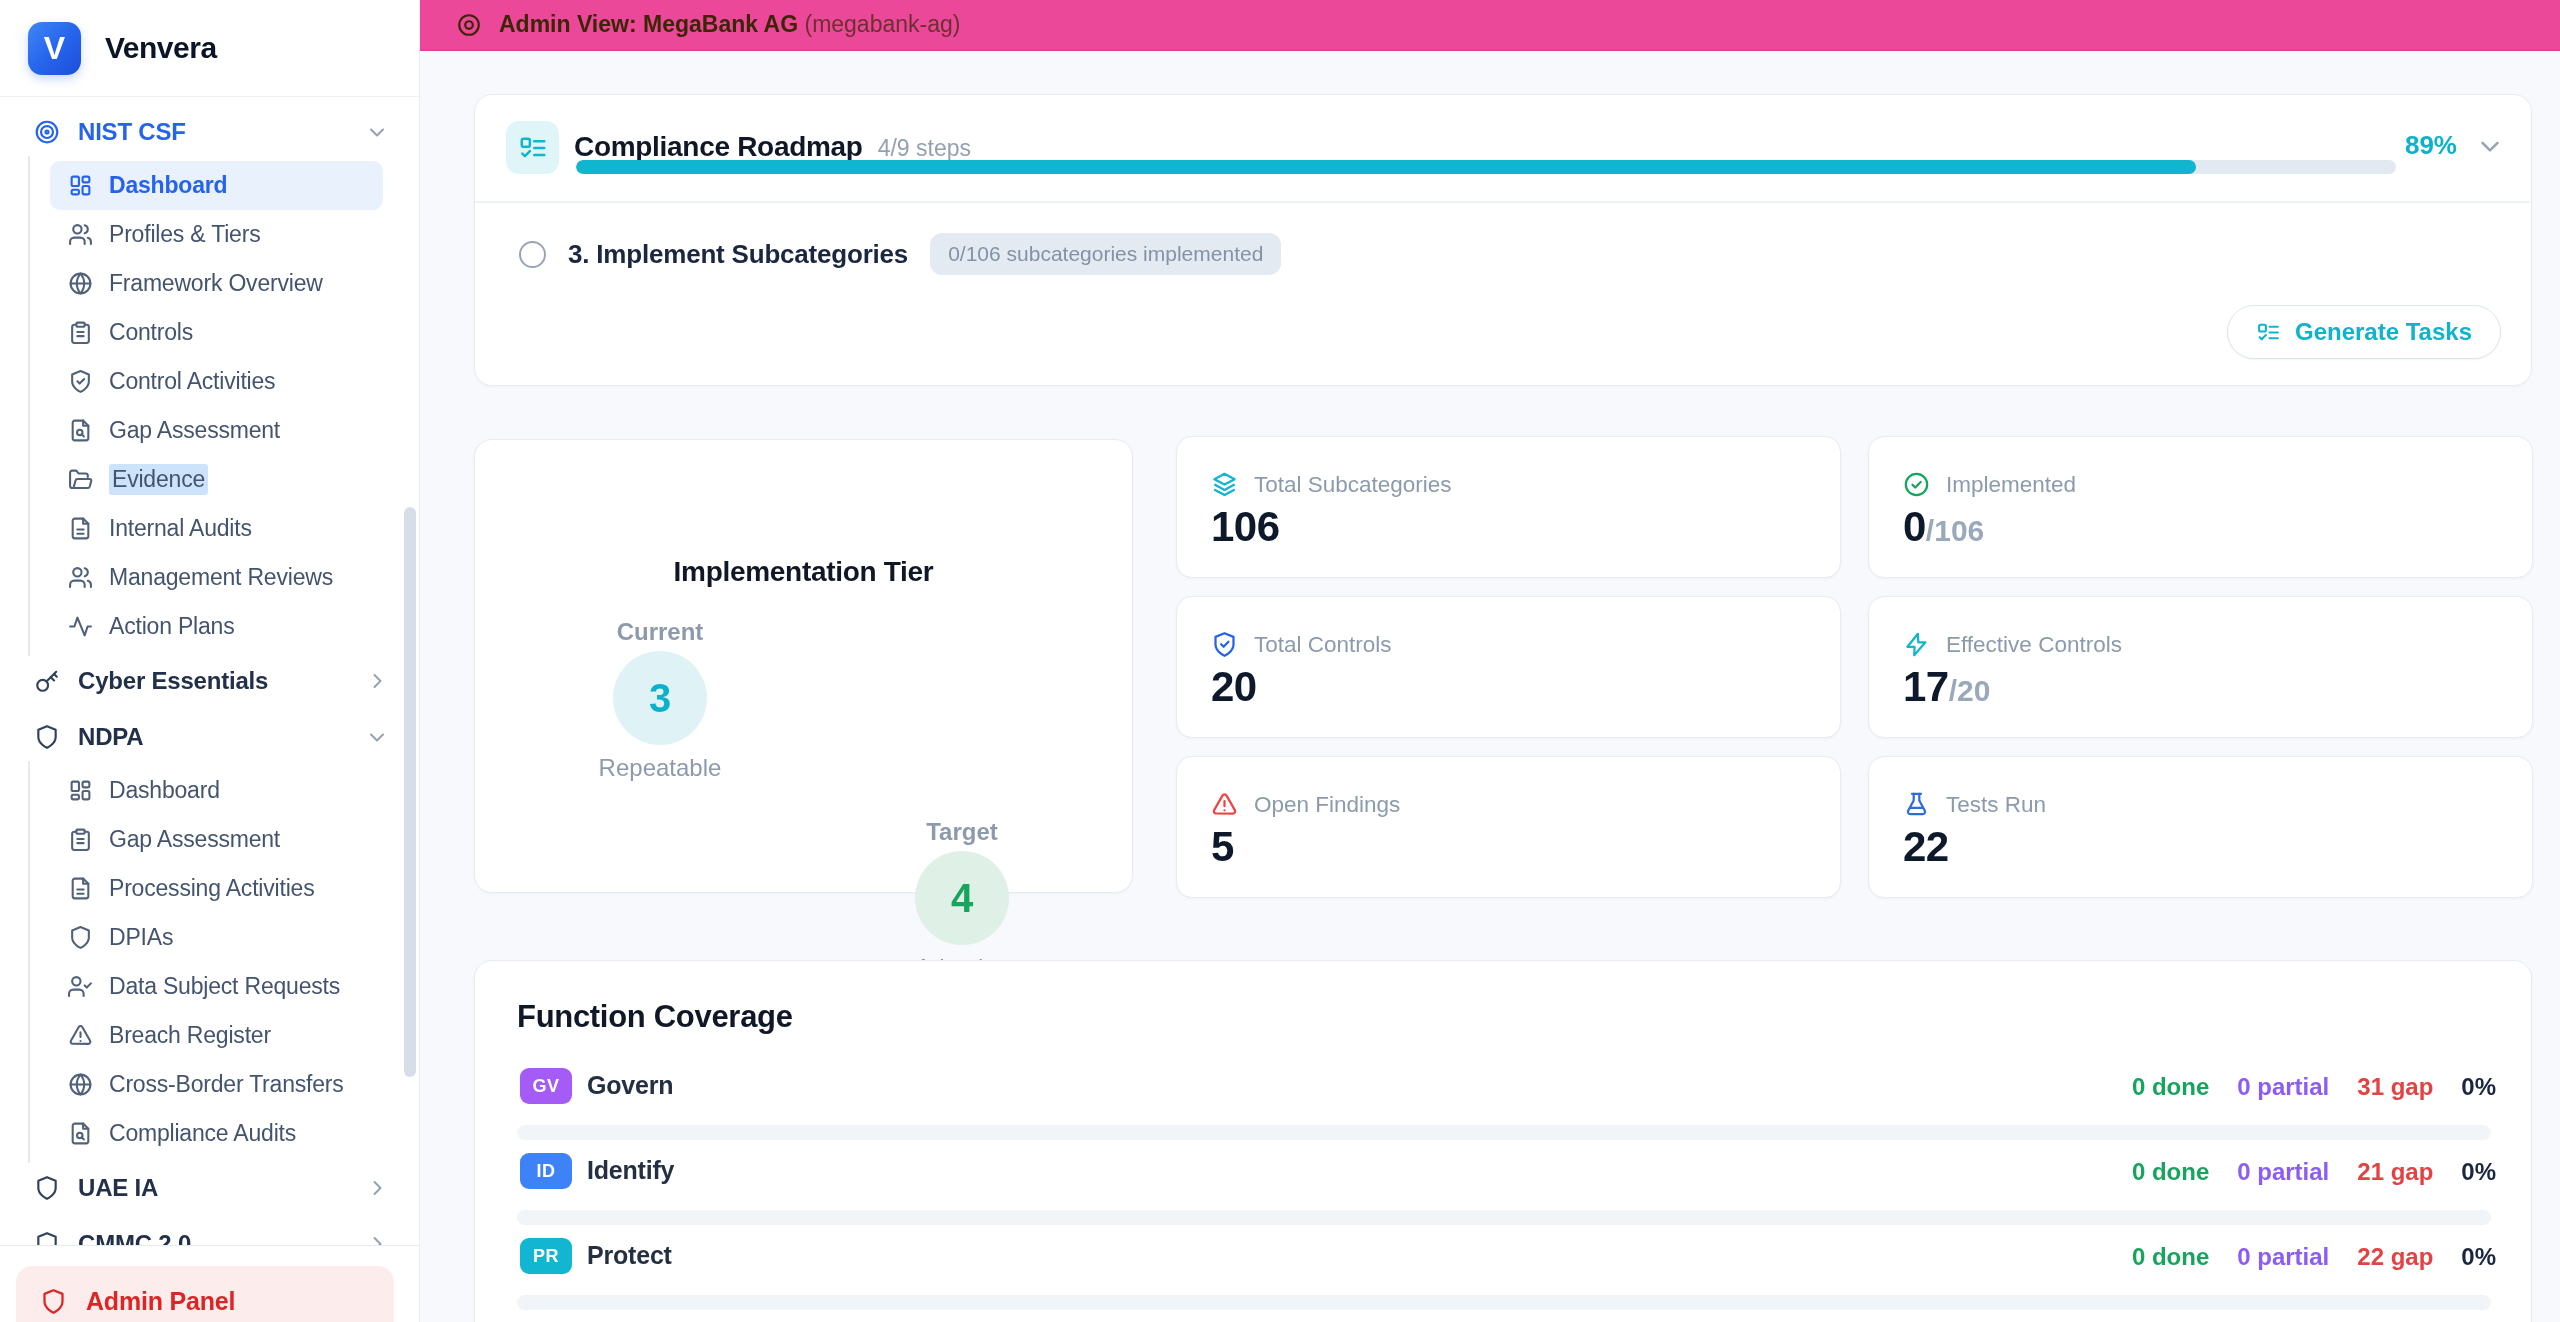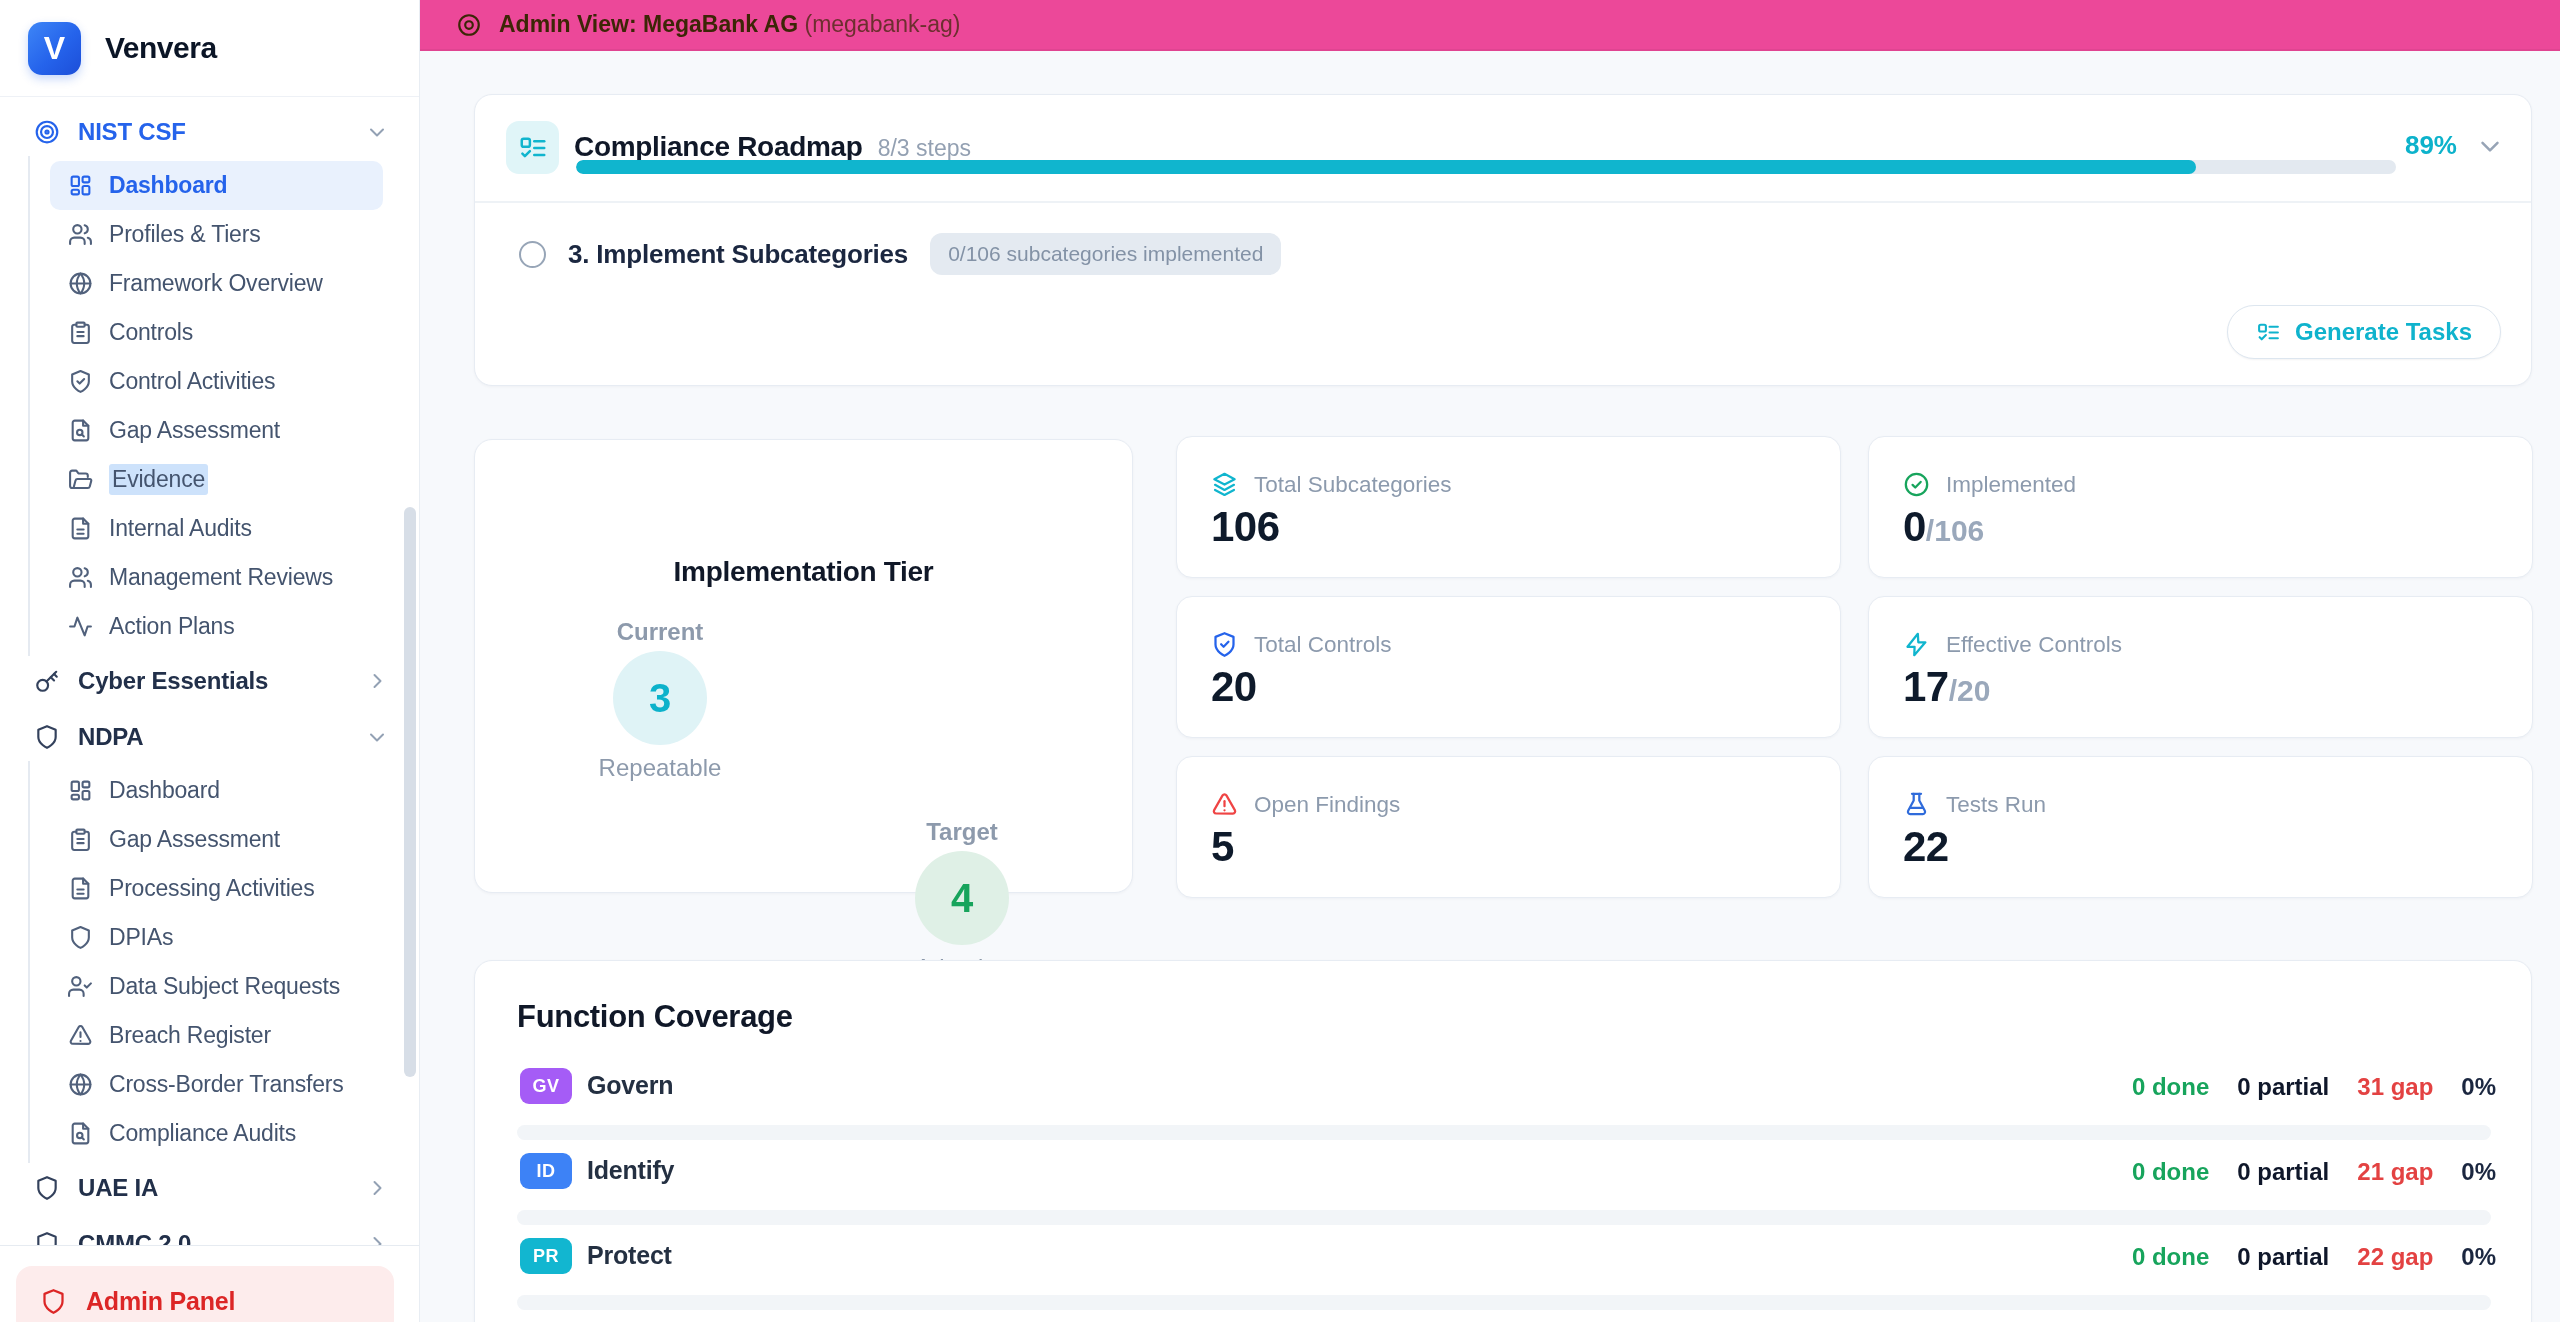--- a/index.html
+++ b/index.html
@@ -93,21 +93,21 @@
   .stat-value { font-size:42px; font-weight:800; color:#0e1a2b; letter-spacing:-0.5px; }
   .stat-suffix { font-size:30px; font-weight:600; color:#9aa8bb; }
 
   
   .fcov { left:474px; top:960px; width:2058px; height:500px; }
   .fc-title { position:absolute; left:42px; top:38px; font-size:31px; font-weight:800; color:#101828; letter-spacing:-0.3px; }
   .fc-row { position:absolute; left:42px; right:35px; height:85px; }
   .fc-badge { position:absolute; left:3px; top:7px; width:52px; height:36px; border-radius:9px; color:#fff; font-size:18px; font-weight:700; display:flex; align-items:center; justify-content:center; letter-spacing:.5px; }
   .fc-name { position:absolute; left:70px; top:10px; font-size:25px; font-weight:700; color:#243042; letter-spacing:-0.2px; }
   .fc-stats { position:absolute; right:0; top:12px; display:flex; align-items:center; gap:28px; font-size:24px; font-weight:600; }
-  .fc-done { color:#17a45c; } .fc-partial { color:#0f172a; } .fc-gap { color:#e34242; }
+  .fc-done { color:#17a45c; } .fc-partial { color:#8b5cf6; } .fc-gap { color:#e34242; }
   .fc-pct { color:#1b2740; font-weight:700; }
   .fc-track { position:absolute; left:0; right:5px; top:64px; height:15px; border-radius:8px; background:#f2f5f8; overflow:hidden; }
   .fc-fill { height:100%; border-radius:8px; background:#17a45c; }
 </style>
 </head>
 <body>
 
 <aside class="sidebar">
   <div class="brand">
     <div class="logo">V</div>
@@ -409,21 +409,21 @@
           <rect x="3" y="4.5" width="6.5" height="6.5" rx="1.5"></rect>
           <path d="m3.5 16.5 2 2 4-4"></path>
           <path d="M13 6.5h8"></path>
           <path d="M13 12h8"></path>
           <path d="M13 17.5h8"></path>
         </svg>
       </span>
   </div>
   <div class="rm-titlerow">
     <span class="rm-title">Compliance Roadmap</span>
-    <span class="rm-steps">8/3 steps</span>
+    <span class="rm-steps">4/9 steps</span>
   </div>
   <div class="rm-right">
     <span class="rm-pct">89%</span>
     <span class="ic">
         <svg viewBox="0 0 24 24" fill="none" stroke="currentColor" stroke-width="2" stroke-linecap="round" stroke-linejoin="round">
           <path d="m6 9.5 6 6 6-6"></path>
         </svg>
       </span>
   </div>
   <div class="rm-track">

